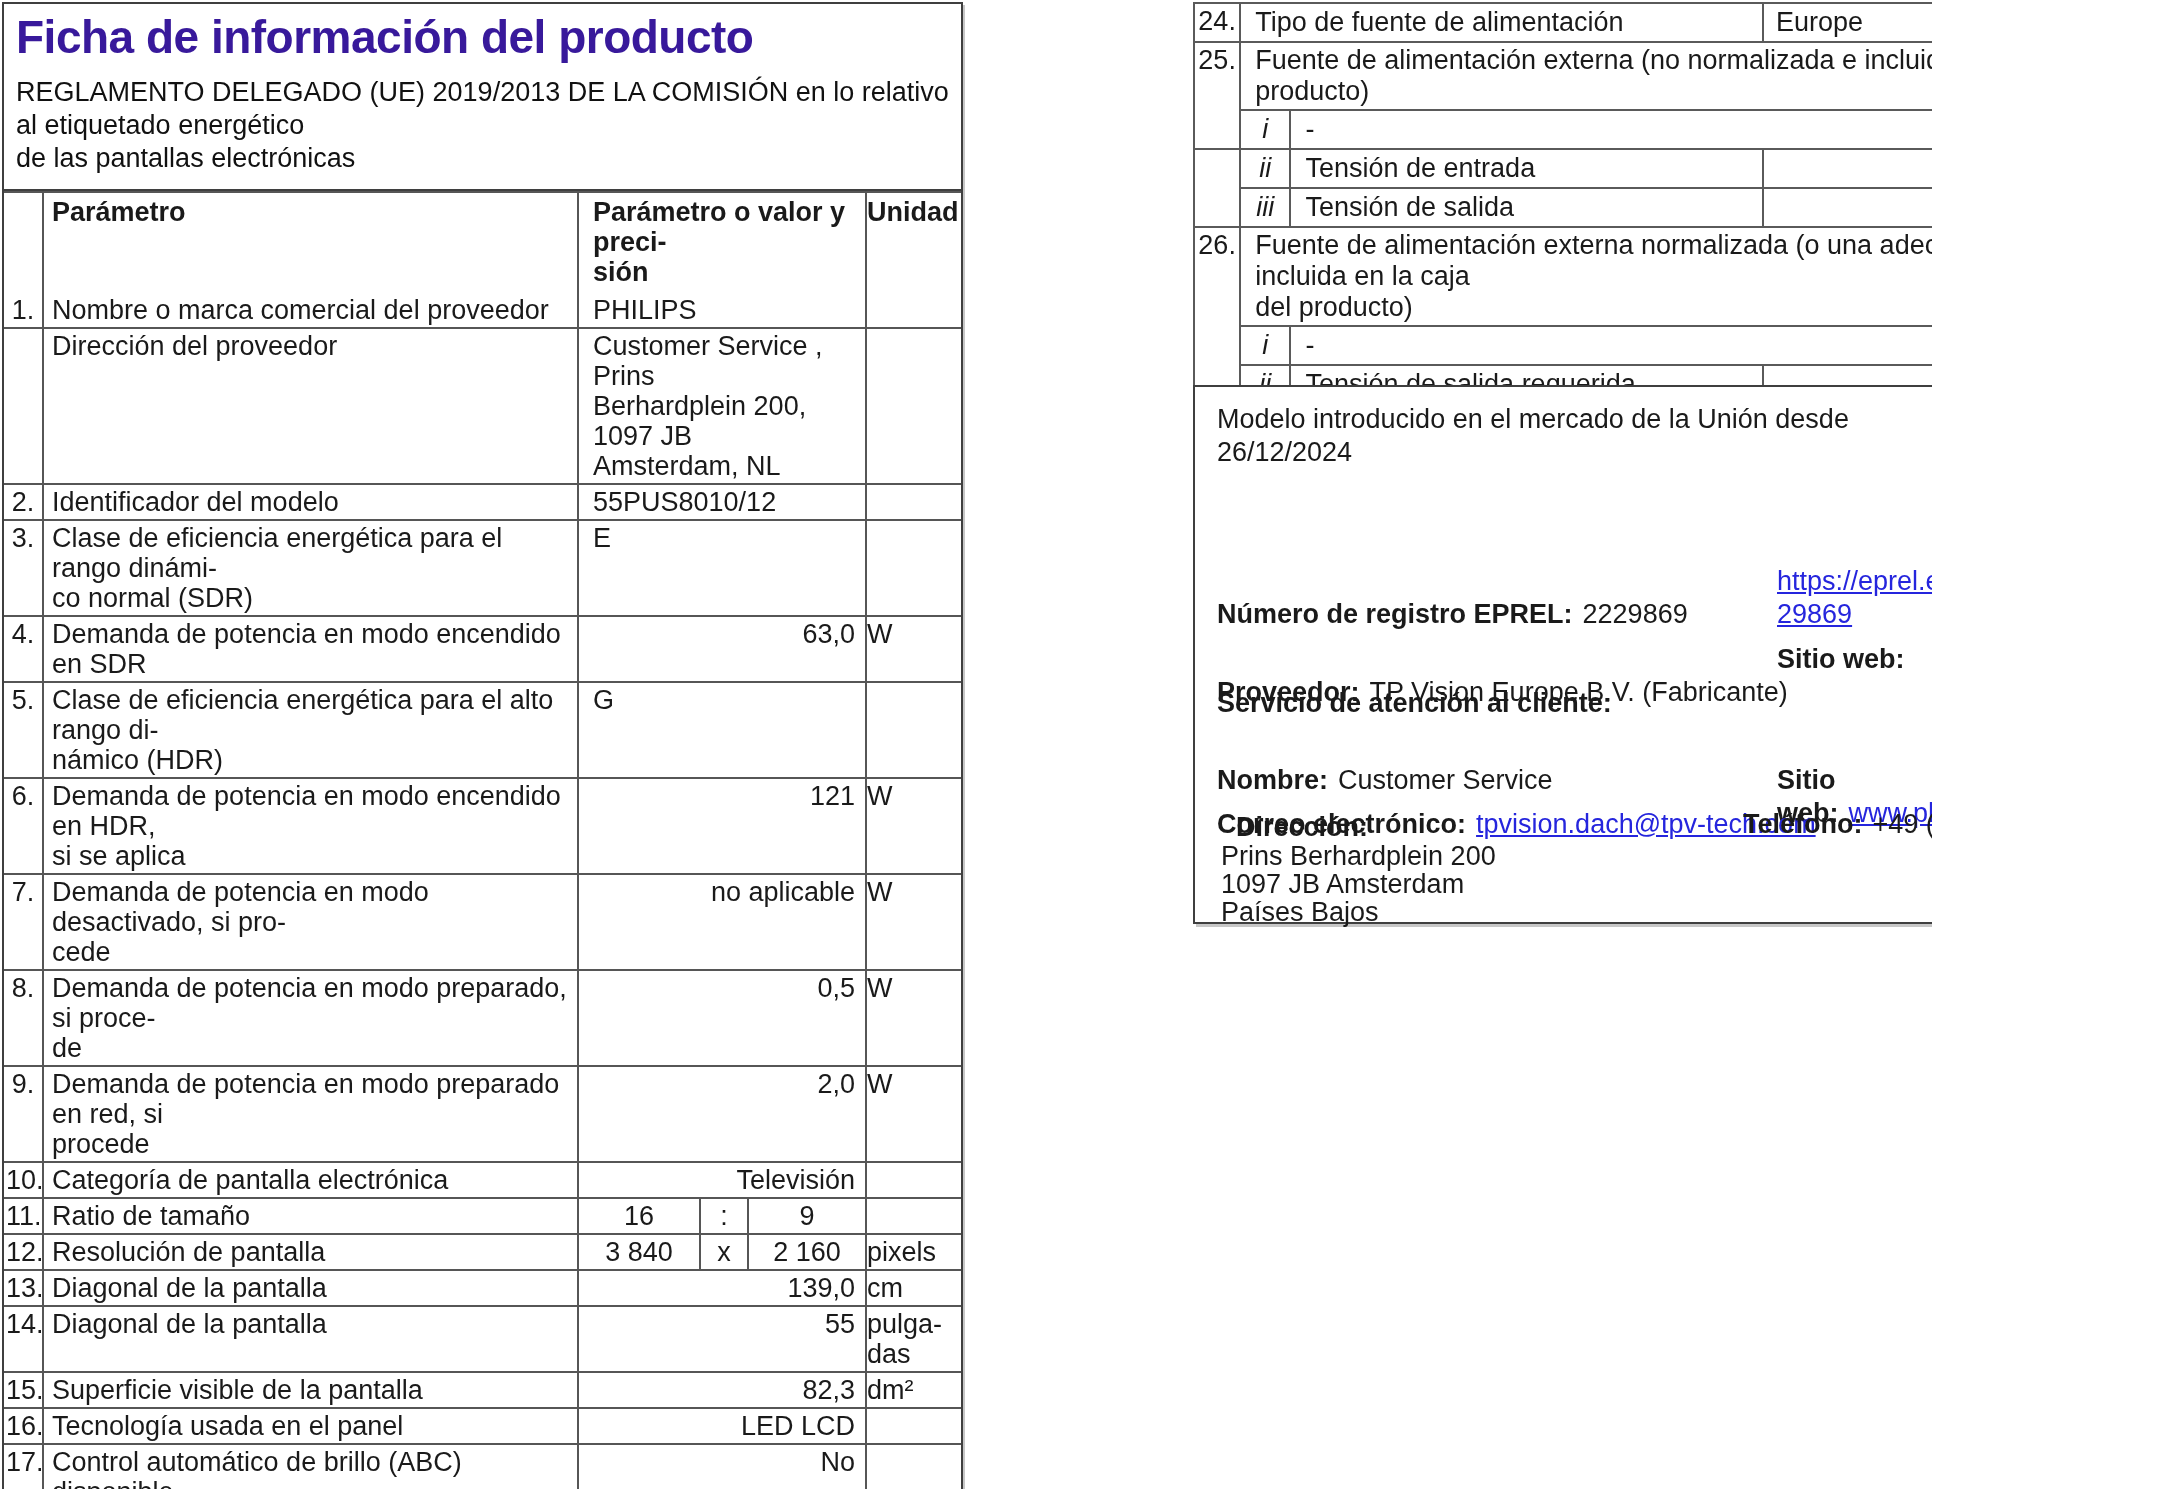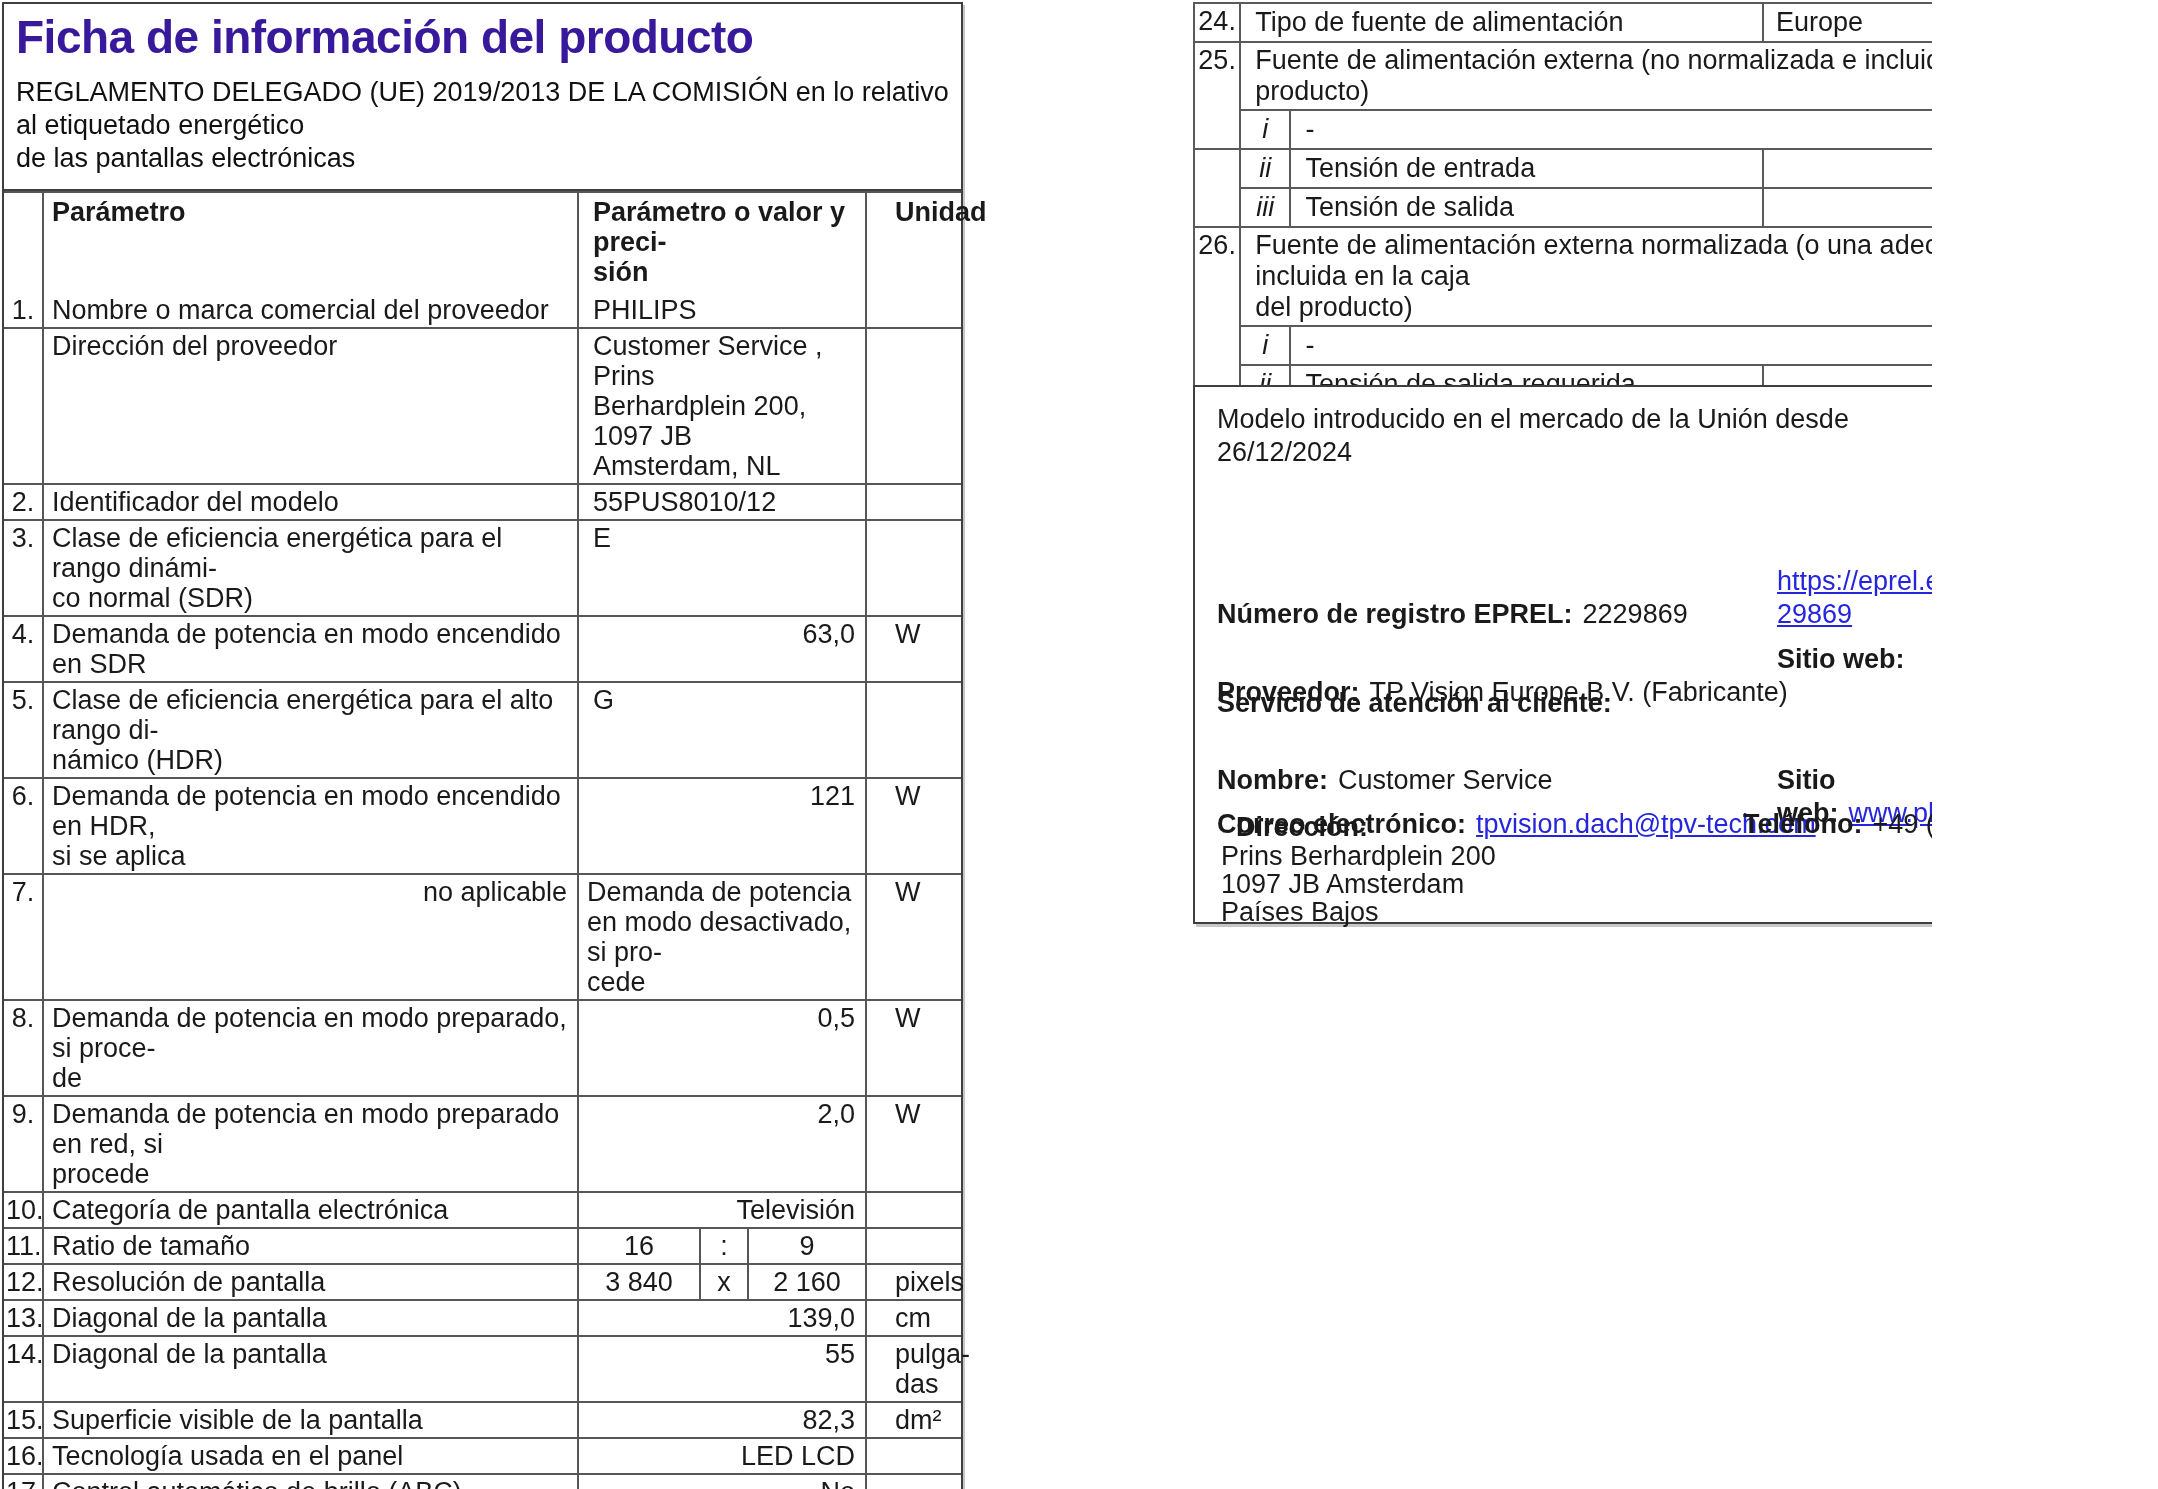--- a/index.html
+++ b/index.html
@@ -15,21 +15,21 @@
   .regulation{margin:0;font-size:27px;line-height:33px;white-space:pre-line;color:#111;}
 
   .lrow{display:grid;grid-template-columns:40px 535px 288px 1fr;border-top:2px solid #565656;}
   .lrow:first-child{border-top:none;}
   .c{padding:2px 8px;font-size:27px;line-height:30px;white-space:pre-line;min-height:29px;}
   .c.num{text-align:center;padding:2px 2px;border-right:2px solid #565656;}
   .c.param{border-right:2px solid #565656;}
   .c.value{border-right:2px solid #565656;}
   .c.value.left{padding-left:14px;text-align:left;}
   .c.value.right{padding-right:10px;text-align:right;}
-  .c.unit{padding-left:28px;}
+  .c.unit{padding-left:0;}
   .hdr .c{font-weight:bold;padding-top:4px;padding-bottom:6px;}
   .c.value.split{display:grid;grid-template-columns:120px 48px 1fr;padding:0;}
   .subcell{display:block;text-align:center;padding:2px 0;}
   .subcell + .subcell{border-left:2px solid #565656;}
 
   
   .right-table{position:absolute;left:1193px;top:2px;width:962px;border-collapse:collapse;
                box-shadow:2px 3px 0 rgba(130,130,130,.45);background:#fff;}
   .right-table td{border:2px solid #5a5a5a;font-size:27px;line-height:31px;
                   padding:2px 8px;white-space:pre-line;vertical-align:middle;height:33px;}
@@ -113,23 +113,23 @@
         </div>
         <div class="lrow">
           <div class="c num">6.</div>
           <div class="c param">Demanda de potencia en modo encendido en HDR,
 si se aplica</div>
           <div class="c value right">121</div>
           <div class="c unit">W</div>
         </div>
         <div class="lrow">
           <div class="c num">7.</div>
-          <div class="c value right">no aplicable</div>
           <div class="c param">Demanda de potencia en modo desactivado, si pro-
 cede</div>
+          <div class="c value right">no aplicable</div>
           <div class="c unit">W</div>
         </div>
         <div class="lrow">
           <div class="c num">8.</div>
           <div class="c param">Demanda de potencia en modo preparado, si proce-
 de</div>
           <div class="c value right">0,5</div>
           <div class="c unit">W</div>
         </div>
         <div class="lrow">

